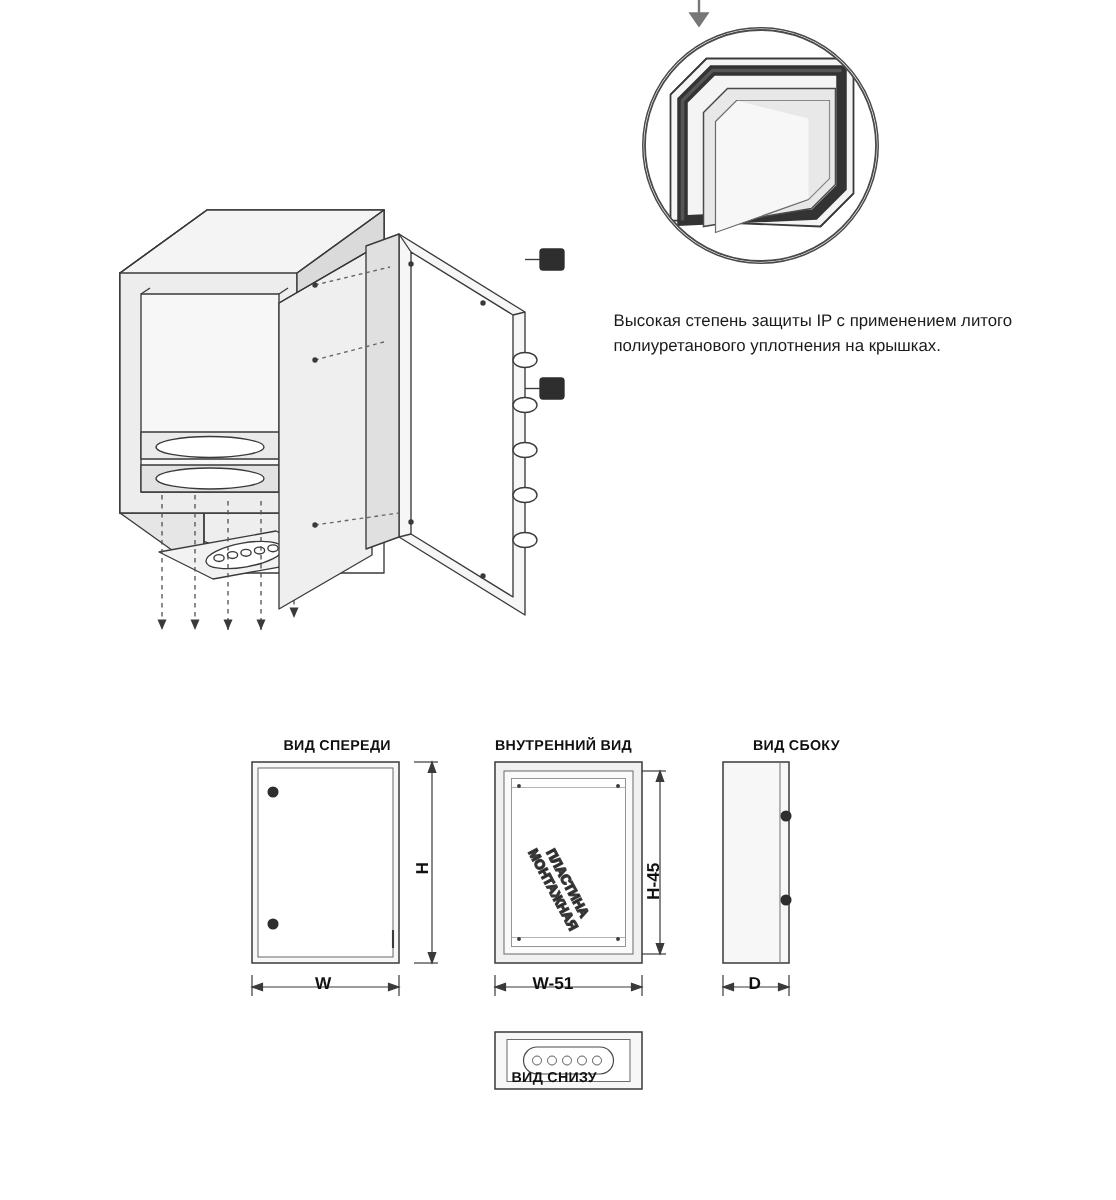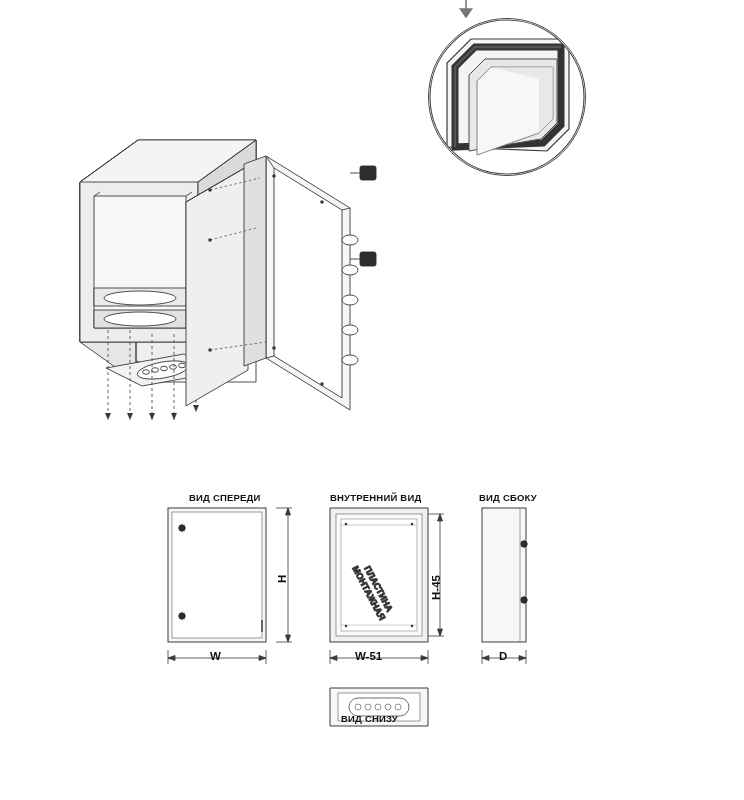--- a/index.html
+++ b/index.html
@@ -125,20 +125,21 @@
         <path d="M48 136 L48 62 L62 48 L124 48 L124 100 L110 114 Z" fill="#f7f7f7" stroke="#6a6a6a" stroke-width="0.8"></path>
 
         <path d="M62 48 L124 48 L124 100 L110 114 L110 60 Z" fill="#dcdcdc" stroke="none" opacity="0.55"></path>
         <line x1="18" y1="44" x2="42" y2="20" stroke="#3a3a3a" stroke-width="1"></line>
         <line x1="140" y1="110" x2="118" y2="132" stroke="#3a3a3a" stroke-width="1"></line>
       </g>
       <circle cx="78" cy="78" r="77" fill="none" stroke="#4a4a4a" stroke-width="1.2"></circle>
     </svg>
   </div>
 
+  <div class="desc">Высокая степень защиты IP с применением литого полиуретанового уплотнения на крышках.</div>
 
   <svg class="iso-wrap" viewBox="0 0 370 360">
     <g fill="none" stroke="#3a3a3a" stroke-width="0.9" stroke-linejoin="round">
 
       <polygon points="20,62 78,20 196,20 138,62" fill="#dfdfdf"></polygon>
 
       <polygon points="20,62 138,62 138,262 20,222" fill="#eeeeee"></polygon>
 
       <g>
 
@@ -317,21 +318,21 @@
           <circle cx="378" cy="227" r="3"></circle>
           <circle cx="388" cy="227" r="3"></circle>
           <circle cx="398" cy="227" r="3"></circle>
         </g>
       </g>
     </g>
   </svg>
 
   <div class="view-label" style="left:189px; top:492px;text-align:right;">ВИД СПЕРЕДИ</div>
   <div class="view-label" style="left:330px; top:492px;">ВНУТРЕННИЙ ВИД</div>
-  <div class="view-label" style="left:479px; top:492px;">ВИД СБОКУ</div>
+  <div class="view-label" style="left:502px; top:492px;">ВИД СБОКУ</div>
   <div class="view-label" style="left:341px; top:713px;">ВИД СНИЗУ</div>
 
   <div class="dim-label" style="left:210px; top:650px;">W</div>
   <div class="dim-label vert" style="left:276px; top:583px;">H</div>
   <div class="dim-label" style="left:355px; top:650px;">W-51</div>
   <div class="dim-label vert" style="left:430px; top:600px;">H-45</div>
   <div class="dim-label" style="left:499px; top:650px;">D</div>
 
 </div>
 

